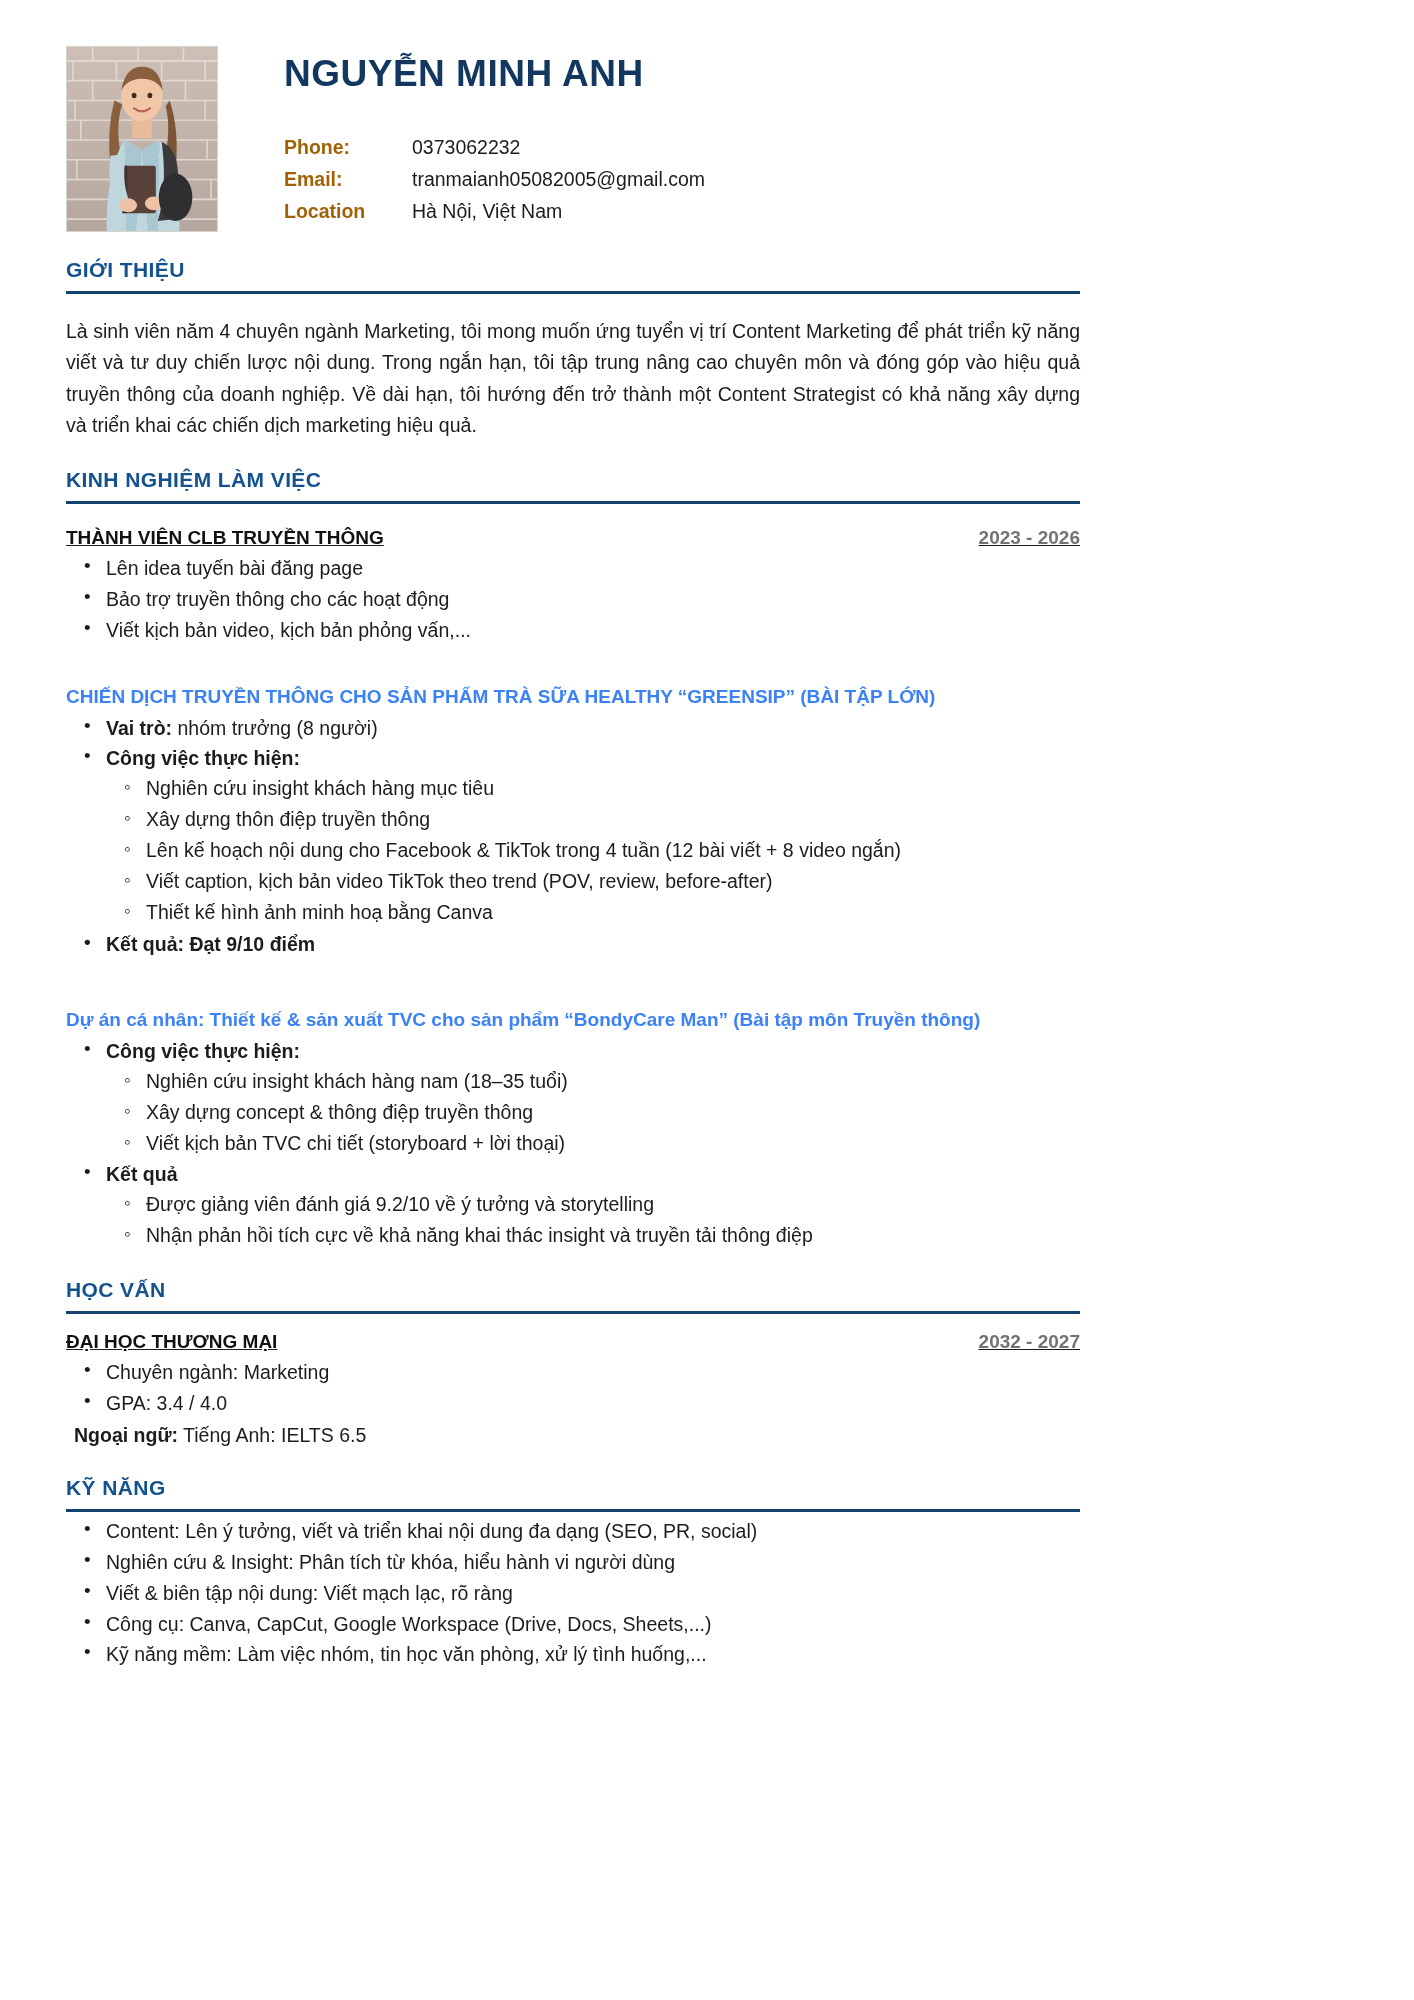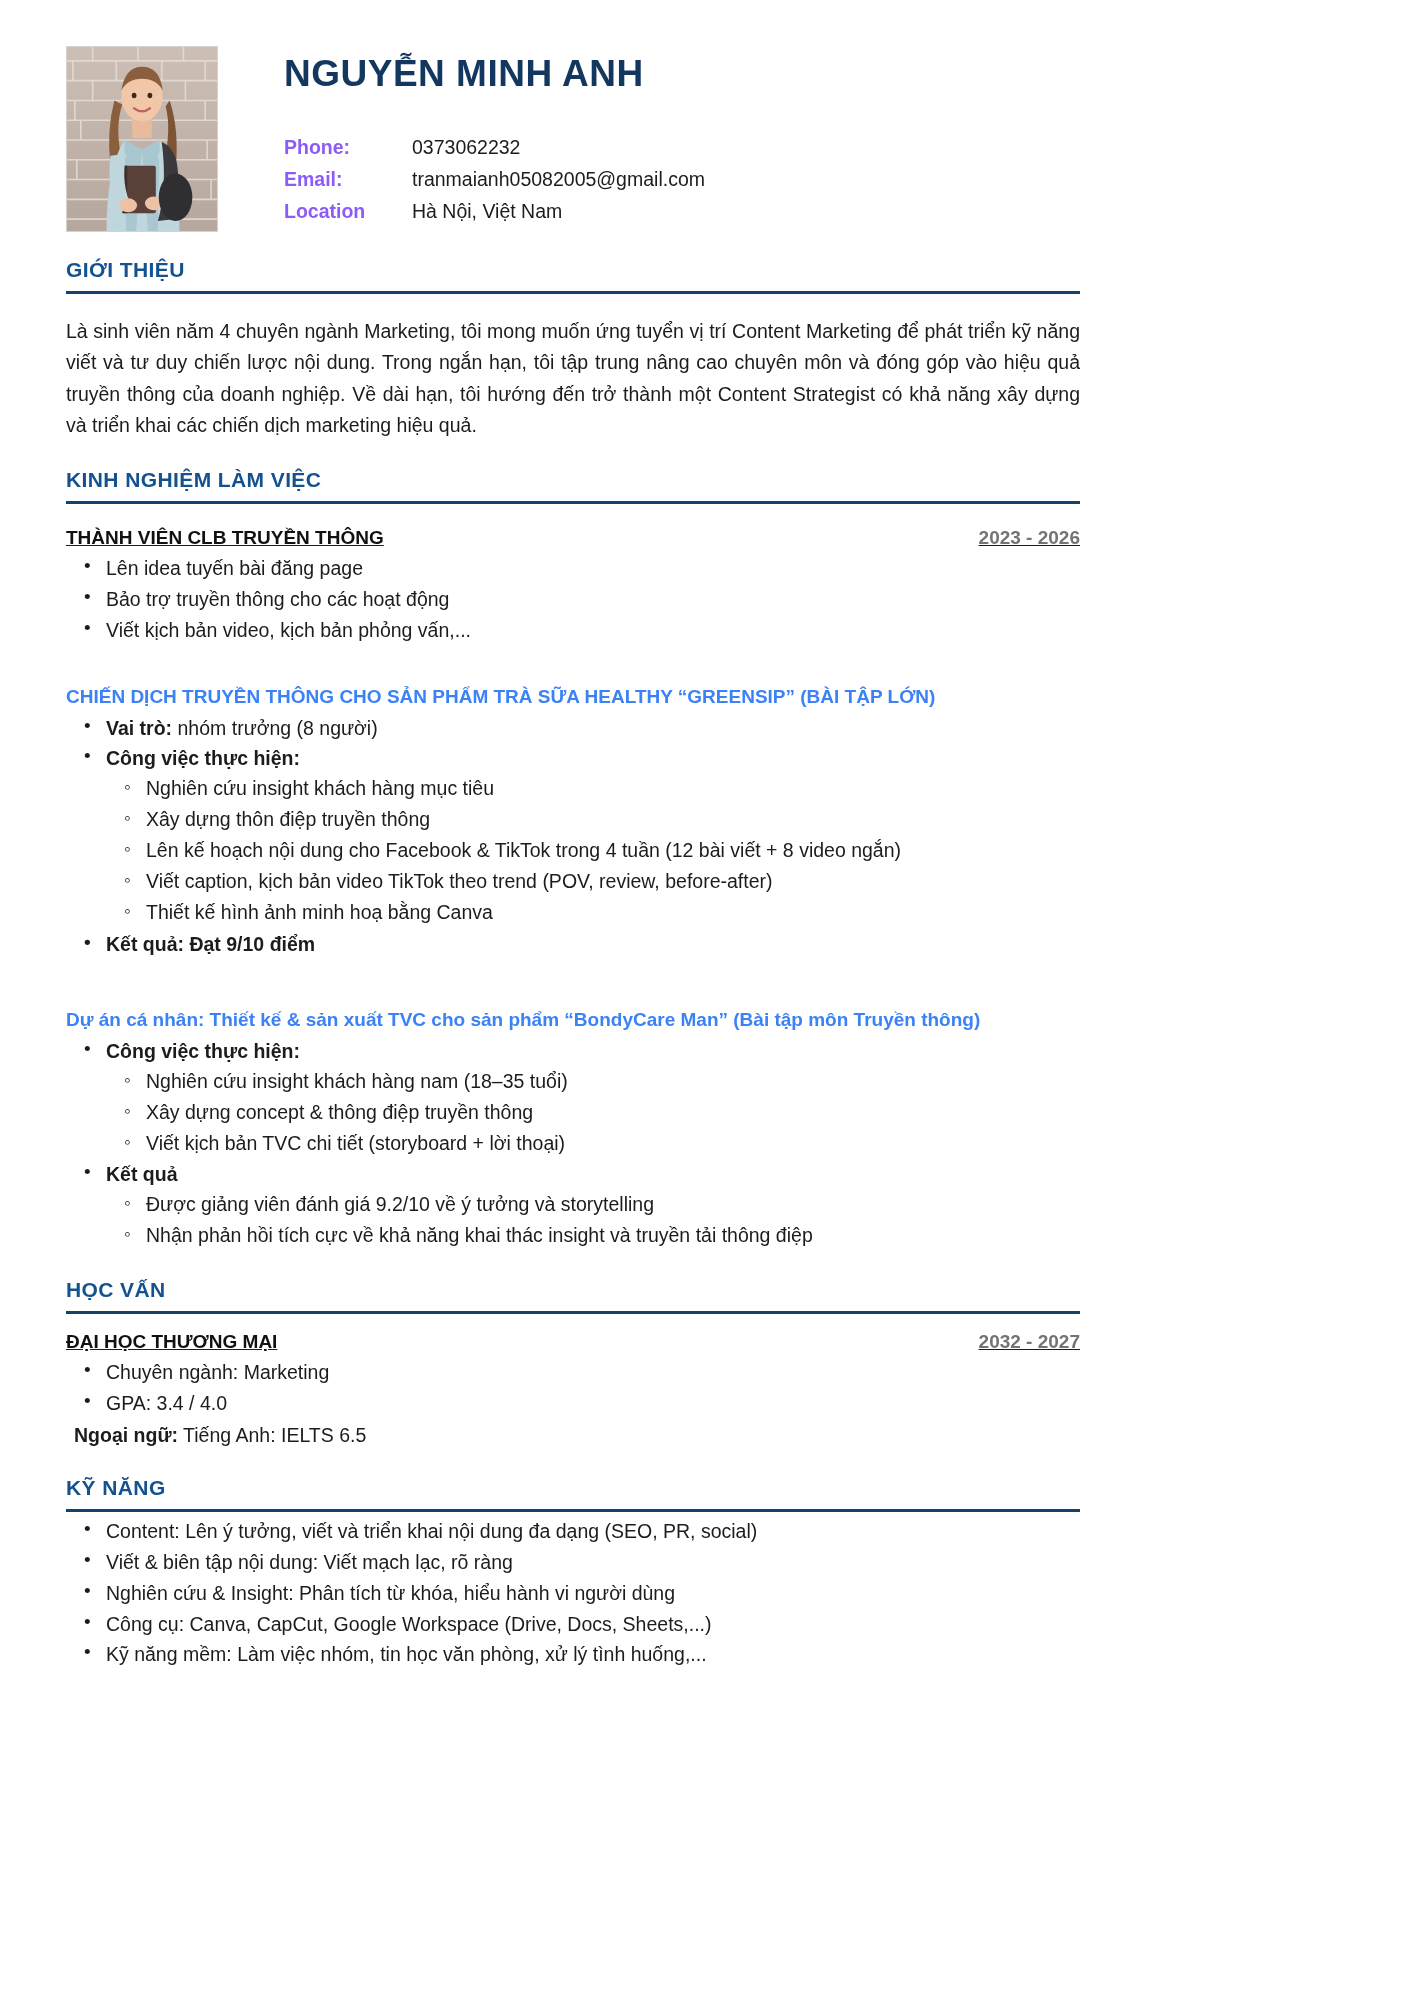--- a/index.html
+++ b/index.html
@@ -23,21 +23,21 @@
     background: #b6a99f;
   }
   .photo svg { display: block; width: 100%; height: 100%; }
   .header-right { flex: 1 1 auto; padding-left: 66px; padding-top: 18px; }
   .fullname {
     font-size: 37px; font-weight: bold; letter-spacing: 0.5px;
     color: #13375f; margin: 0 0 38px 0; line-height: 1.1;
   }
   .contact-table { border-collapse: collapse; }
   .contact-table td { padding: 0 0 4px 0; vertical-align: top; font-size: 19.5px; line-height: 1.45; }
-  .contact-label { font-weight: bold; color: #8b5cf6; padding-right: 0 !important; width: 128px; }
+  .contact-label { font-weight: bold; color: #a16207; padding-right: 0 !important; width: 128px; }
   .contact-value { color: #1c1c1c; font-weight: normal; }
 
   
   .section { margin-top: 26px; }
   .section-title {
     font-size: 21px; font-weight: bold; color: #14528f;
     letter-spacing: 0.4px; margin: 0 0 9px 0; line-height: 1.15;
   }
   .section-rule { height: 2.5px; background: #13426e; width: 100%; margin-bottom: 4px; }
 
@@ -258,20 +258,20 @@
       </p>
     </div>
   </div>
 
   <div class="section">
     <div class="section-title">KỸ NĂNG</div>
     <div class="section-rule"></div>
 
     <ul class="lvl1 skills-list">
       <li>Content: Lên ý tưởng, viết và triển khai nội dung đa dạng (SEO, PR, social)</li>
+      <li>Nghiên cứu &amp; Insight: Phân tích từ khóa, hiểu hành vi người dùng</li>
       <li>Viết &amp; biên tập nội dung: Viết mạch lạc, rõ ràng</li>
-      <li>Nghiên cứu &amp; Insight: Phân tích từ khóa, hiểu hành vi người dùng</li>
       <li>Công cụ: Canva, CapCut, Google Workspace (Drive, Docs, Sheets,...)</li>
       <li>Kỹ năng mềm: Làm việc nhóm, tin học văn phòng, xử lý tình huống,...</li>
     </ul>
   </div>
 
 </div>
 
 </body></html>

